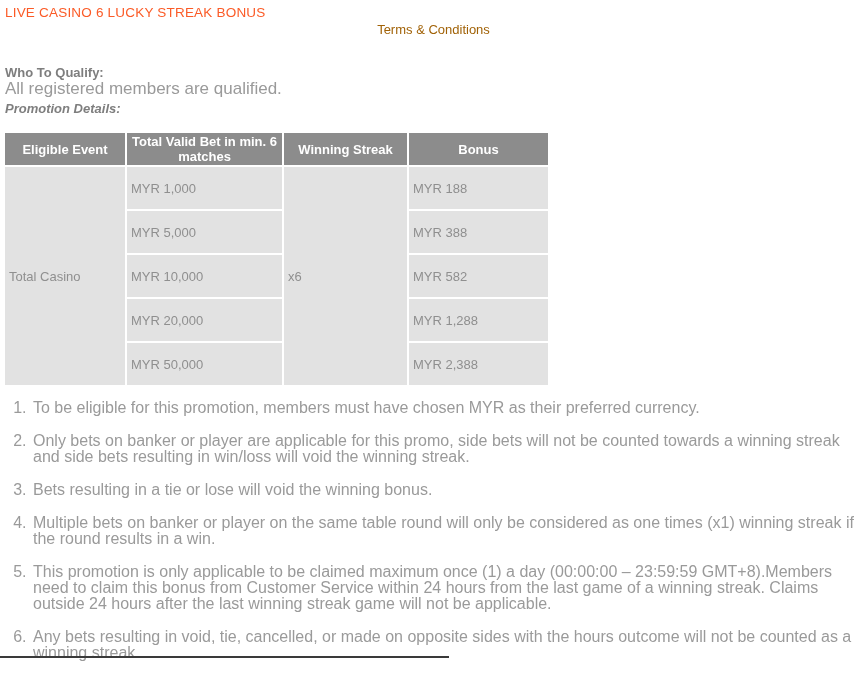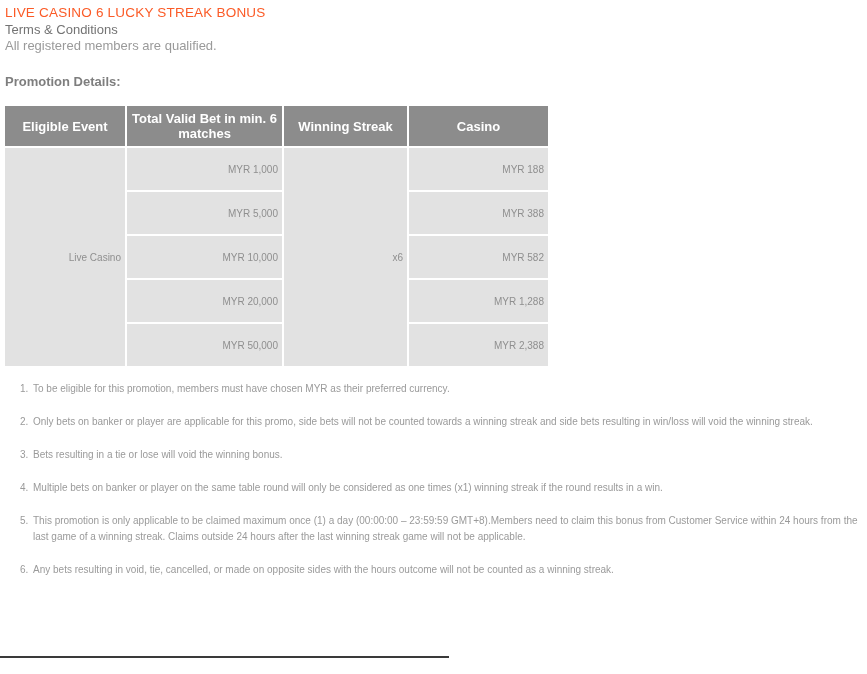--- a/index.html
+++ b/index.html
@@ -18,74 +18,75 @@
     padding: 4px 5px 0 5px;
     box-sizing: border-box;
   }
   .promo-title {
     color: #FB5B27;
     font-size: 13.5px;
     line-height: 17px;
     letter-spacing: 0.2px;
   }
   .promo-subtitle {
-    color: #737373;
+    color: #a16207;
     font-size: 13px;
     line-height: 17px;
+    text-align: center;
   }
   .section-heading {
     color: #7E7E7E;
     font-weight: bold;
     font-size: 13px;
     line-height: 16px;
   }
   .qualify-heading { margin-top: 27px; }
   .qualify-text {
     color: #9A9A9A;
-    font-size: 13px;
+    font-size: 17px;
     line-height: 16px;
   }
-  .promo-heading { margin-top: 20px; }
+  .promo-heading { margin-top: 4px; font-style: italic; }
 
   table.bonus-table {
     border-collapse: separate;
     border-spacing: 2px;
     margin-top: 14px;
     margin-left: -2px;
   }
   table.bonus-table th {
     background: #8C8C8C;
     color: #ffffff;
     font-weight: bold;
     font-size: 13px;
     line-height: 15px;
     text-align: center;
     vertical-align: middle;
-    height: 40px;
+    height: 32px;
     padding: 0 4px;
   }
   table.bonus-table td {
     background: #E2E2E2;
     color: #8F8F8F;
-    font-size: 10px;
-    text-align: right;
+    font-size: 13px;
+    text-align: left;
     vertical-align: middle;
     height: 42px;
     padding: 0 4px;
   }
   .col-event  { width: 120px; }
   .col-bet    { width: 155px; }
   .col-streak { width: 123px; }
   .col-bonus  { width: 139px; }
 
   ol.terms-list {
     margin: 13px 0 0 0;
     padding: 0 0 0 26px;
     color: #9A9A9A;
-    font-size: 10px;
+    font-size: 16px;
     line-height: 16px;
     max-width: 828px;
   }
   ol.terms-list li {
     margin-bottom: 17px;
     padding-left: 2px;
   }
   .frame-bottom-line {
     position: absolute;
     left: 0;
@@ -96,42 +97,43 @@
   }
 </style>
 </head>
 <body>
 
 <div class="page">
 
   <div class="promo-title">LIVE CASINO 6 LUCKY STREAK BONUS</div>
   <div class="promo-subtitle">Terms &amp; Conditions</div>
 
+  <div class="section-heading qualify-heading">Who To Qualify:</div>
   <div class="qualify-text">All registered members are qualified.</div>
 
   <div class="section-heading promo-heading">Promotion Details:</div>
 
   <table class="bonus-table">
     <colgroup>
       <col class="col-event">
       <col class="col-bet">
       <col class="col-streak">
       <col class="col-bonus">
     </colgroup>
     <thead>
       <tr>
         <th>Eligible Event</th>
         <th>Total Valid Bet in min. 6 matches</th>
         <th>Winning Streak</th>
-        <th>Casino</th>
+        <th>Bonus</th>
       </tr>
     </thead>
     <tbody>
       <tr>
-        <td rowspan="5">Live Casino</td>
+        <td rowspan="5">Total Casino</td>
         <td>MYR 1,000</td>
         <td rowspan="5">x6</td>
         <td>MYR 188</td>
       </tr>
       <tr>
         <td>MYR 5,000</td>
         <td>MYR 388</td>
       </tr>
       <tr>
         <td>MYR 10,000</td>

